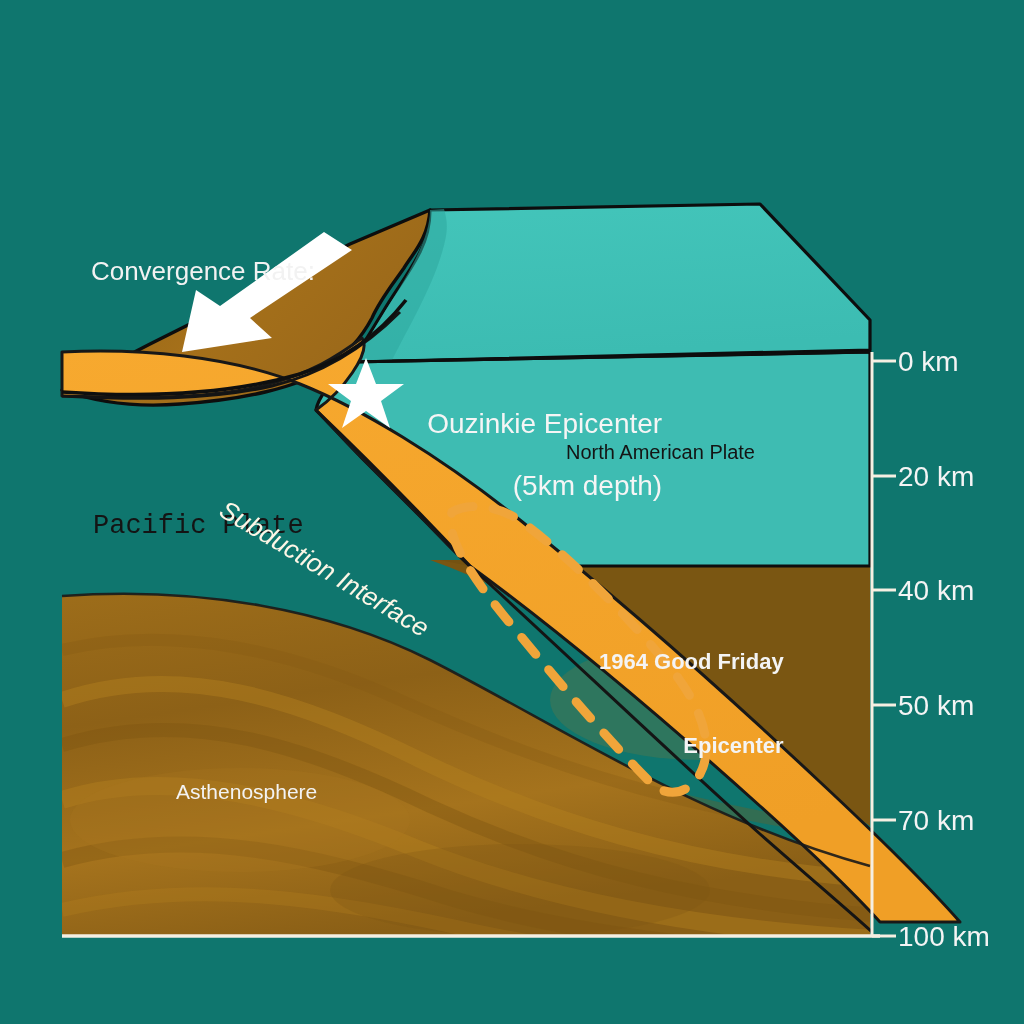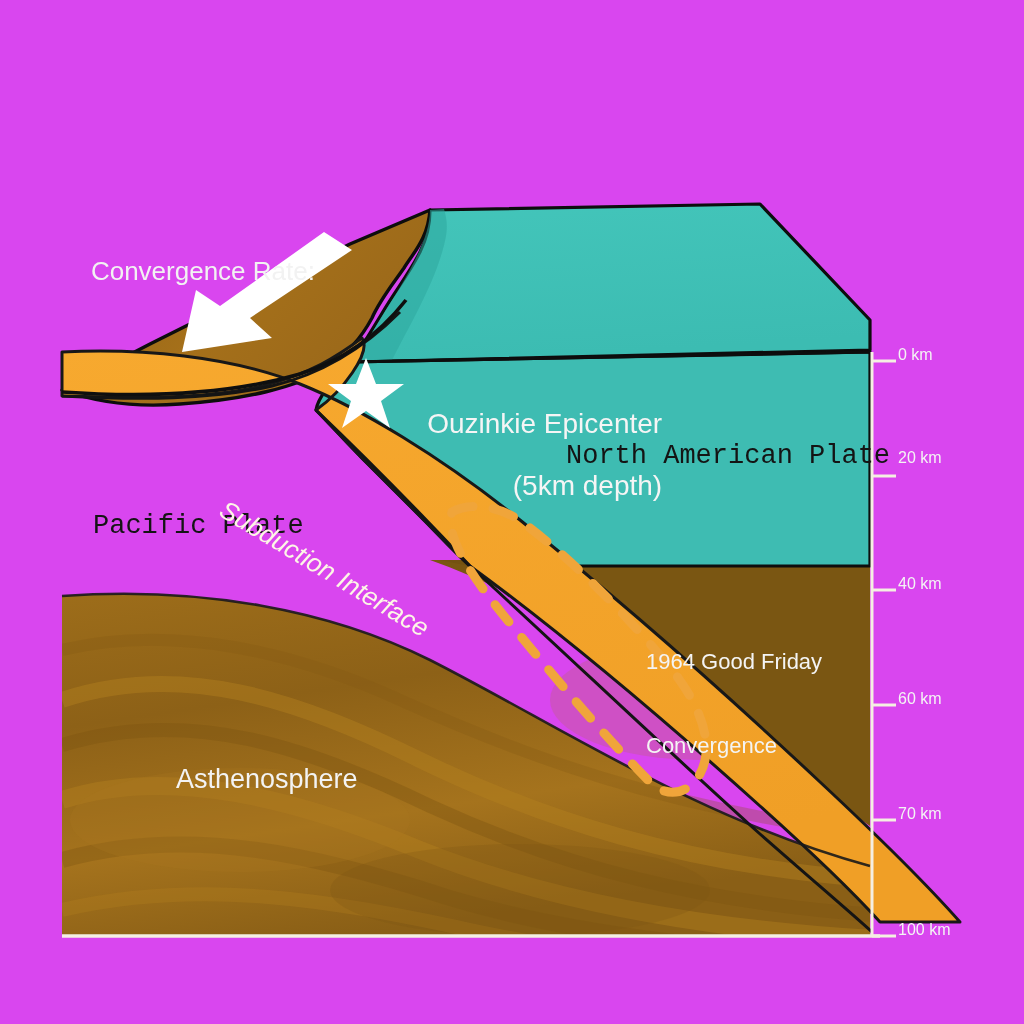--- a/index.html
+++ b/index.html
@@ -11,21 +11,21 @@
   body {
     width: 1024px;
     height: 1024px;
     overflow: hidden;
     font-family: "Liberation Sans", sans-serif;
   }
   #stage {
     position: relative;
     width: 1024px;
     height: 1024px;
-    background: #d946ef;
+    background: #0f766e;
   }
   svg#diagram {
     position: absolute;
     left: 0;
     top: 0;
     width: 1024px;
     height: 1024px;
     display: block;
   }
   .lbl {
@@ -54,58 +54,58 @@
     text-align: left;
   }
   #epicenter-label .l2 {
     display: block;
     padding-left: 30px;
     text-align: right;
   }
   #na-plate-label {
     left: 566px;
     top: 441px;
-    font-size: 27px;
+    font-size: 20px;
     color: #141414;
-    font-family: Liberation Mono, monospace;
   }
   #pacific-plate-label {
     left: 93px;
     top: 511px;
     font-size: 27px;
     color: #141414;
     font-family: Liberation Mono, monospace;
   }
   #asthenosphere-label {
     left: 176px;
-    top: 764px;
-    font-size: 27px;
+    top: 780px;
+    font-size: 21px;
     color: #f3f3f3;
   }
   #rupture-label {
-    left: 646px;
+    left: 599px;
     top: 592px;
     font-size: 22px;
     line-height: 28px;
     color: #f4f4f4;
-    text-align: left;
+    text-align: right;
+    font-weight: bold;
   }
   #rupture-label span { display: block; }
   #subduction-label {
     left: 222px;
     top: 492px;
     font-size: 26px;
     color: #fdf6e6;
     transform: rotate(31deg);
     transform-origin: 0 50%;
     font-style: italic;
   }
   .depth-tick-label {
     position: absolute;
-    font-size: 16px;
+    font-size: 28px;
     color: #f4f4f4;
     left: 898px;
     white-space: pre;
   }
 </style>
 </head>
 <body>
 
 <div id="stage">
 
@@ -311,23 +311,23 @@
   <div class="lbl" id="na-plate-label">North American Plate</div>
 
   <div class="lbl" id="pacific-plate-label">Pacific Plate</div>
 
   <div class="lbl" id="asthenosphere-label">Asthenosphere</div>
 
   <div class="lbl" id="subduction-label">Subduction Interface</div>
 
   <div class="lbl" id="rupture-label">
     <span>1964 Good Friday</span>
-    <span>Convergence</span>
+    <span>Epicenter</span>
   </div>
 
   <div class="depth-tick-label" style="top:346px">0 km</div>
-  <div class="depth-tick-label" style="top:449px">20 km</div>
+  <div class="depth-tick-label" style="top:461px">20 km</div>
   <div class="depth-tick-label" style="top:575px">40 km</div>
-  <div class="depth-tick-label" style="top:690px">60 km</div>
+  <div class="depth-tick-label" style="top:690px">50 km</div>
   <div class="depth-tick-label" style="top:805px">70 km</div>
   <div class="depth-tick-label" style="top:921px">100 km</div>
 
 </div>
 
 </body></html>

